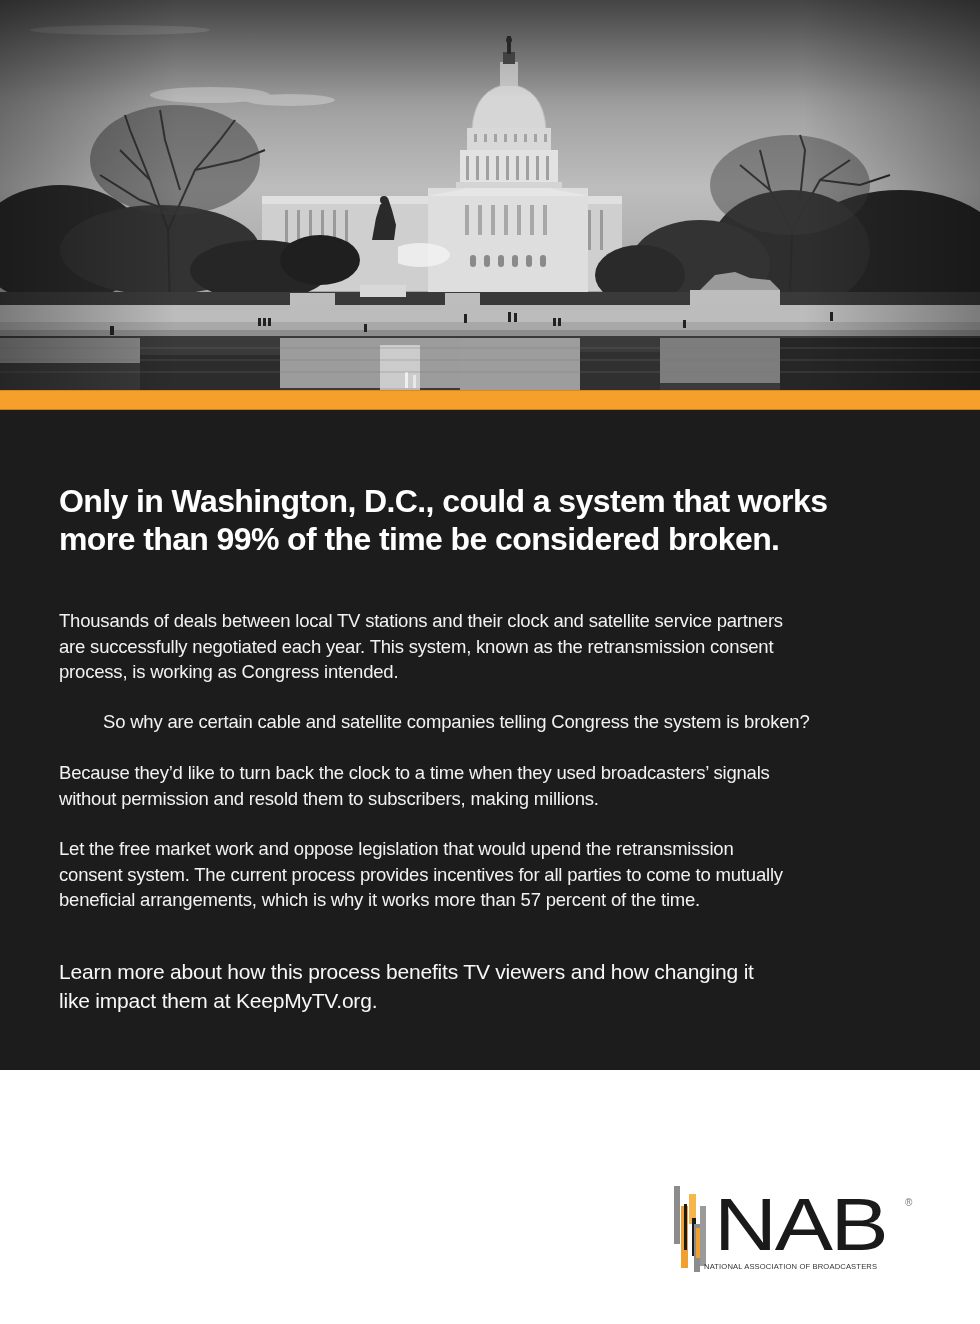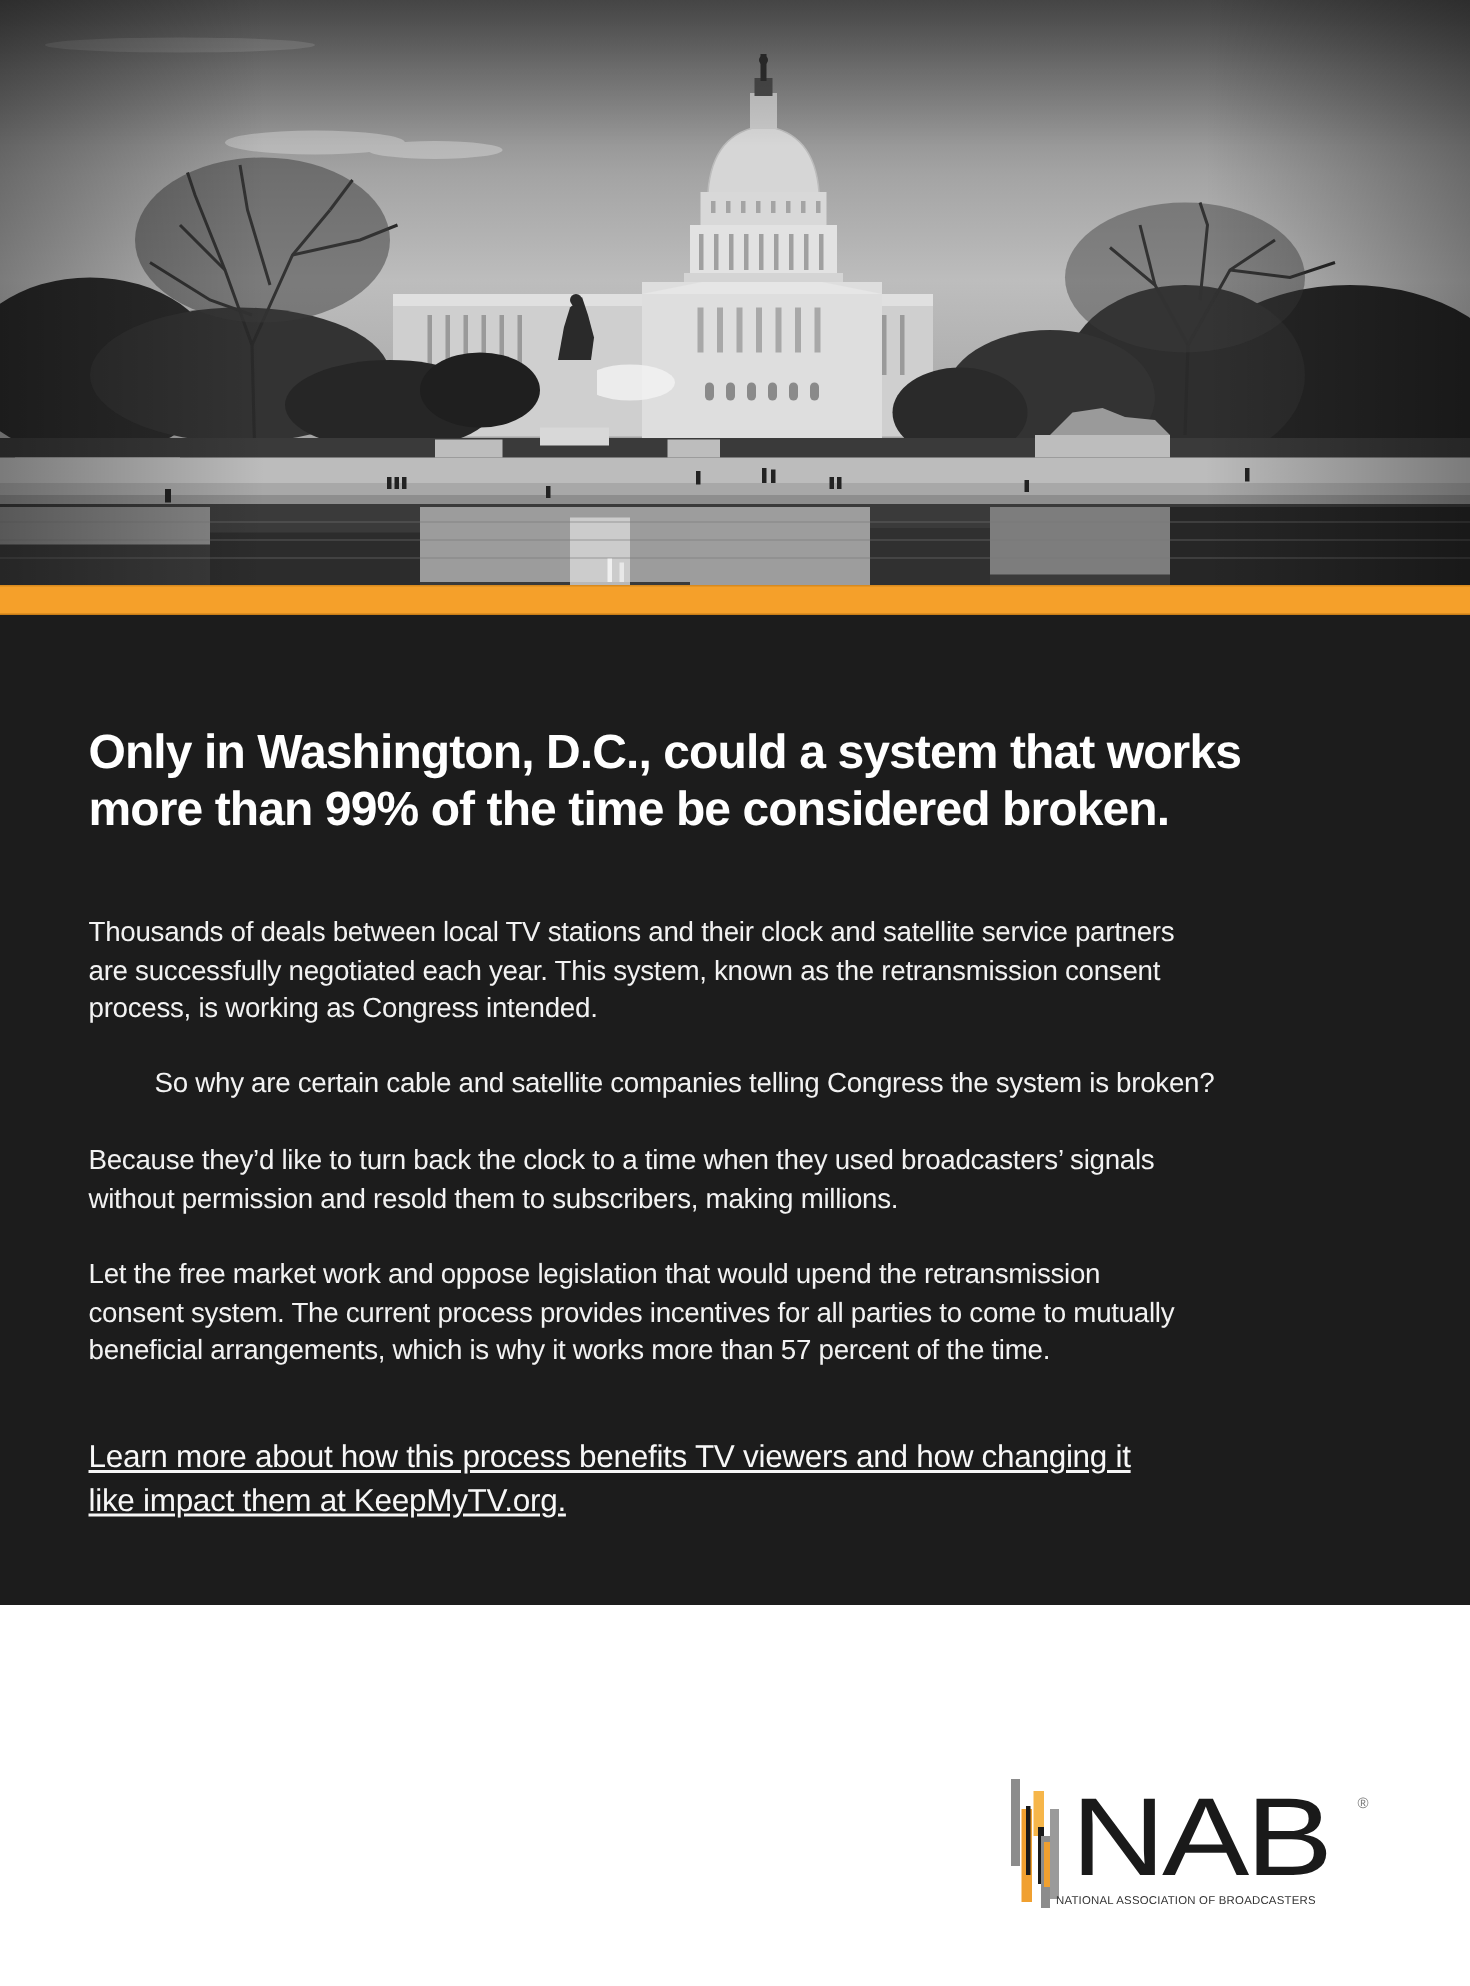--- a/index.html
+++ b/index.html
@@ -48,21 +48,21 @@
     }
     .body-copy span { display: block; white-space: nowrap; }
     .p1 { top: 198px; }
     .p2 { top: 299px; margin-left: 44px; }
     .p3 { top: 350px; }
     .p4 { top: 426px; }
     .cta {
       position: absolute; left: 59px; top: 547px; width: 880px;
       color: #f7f7f7; font-size: 21px; line-height: 29px; letter-spacing: -0.2px;
     }
-    .cta span { display: block; white-space: nowrap; text-decoration: underline; }
+    .cta span { display: block; white-space: nowrap; }
 
     
     .footer { position: absolute; left: 0; top: 1134px; width: 980px; height: 190px; background: #ffffff; text-align: center; }
     .logo { position: absolute; left: 672px; top: 48px; width: 250px; height: 95px; }
     .logo-mark { position: absolute; left: 0; top: 0; width: 40px; height: 95px; }
     .logo-word {
       position: absolute; left: 42px; top: 8px;
       font-family: "Liberation Sans", sans-serif; font-size: 74px; line-height: 70px;
       color: #1a1a1a; letter-spacing: -2px; font-weight: normal;
       transform: scaleX(1.18); transform-origin: left top;

